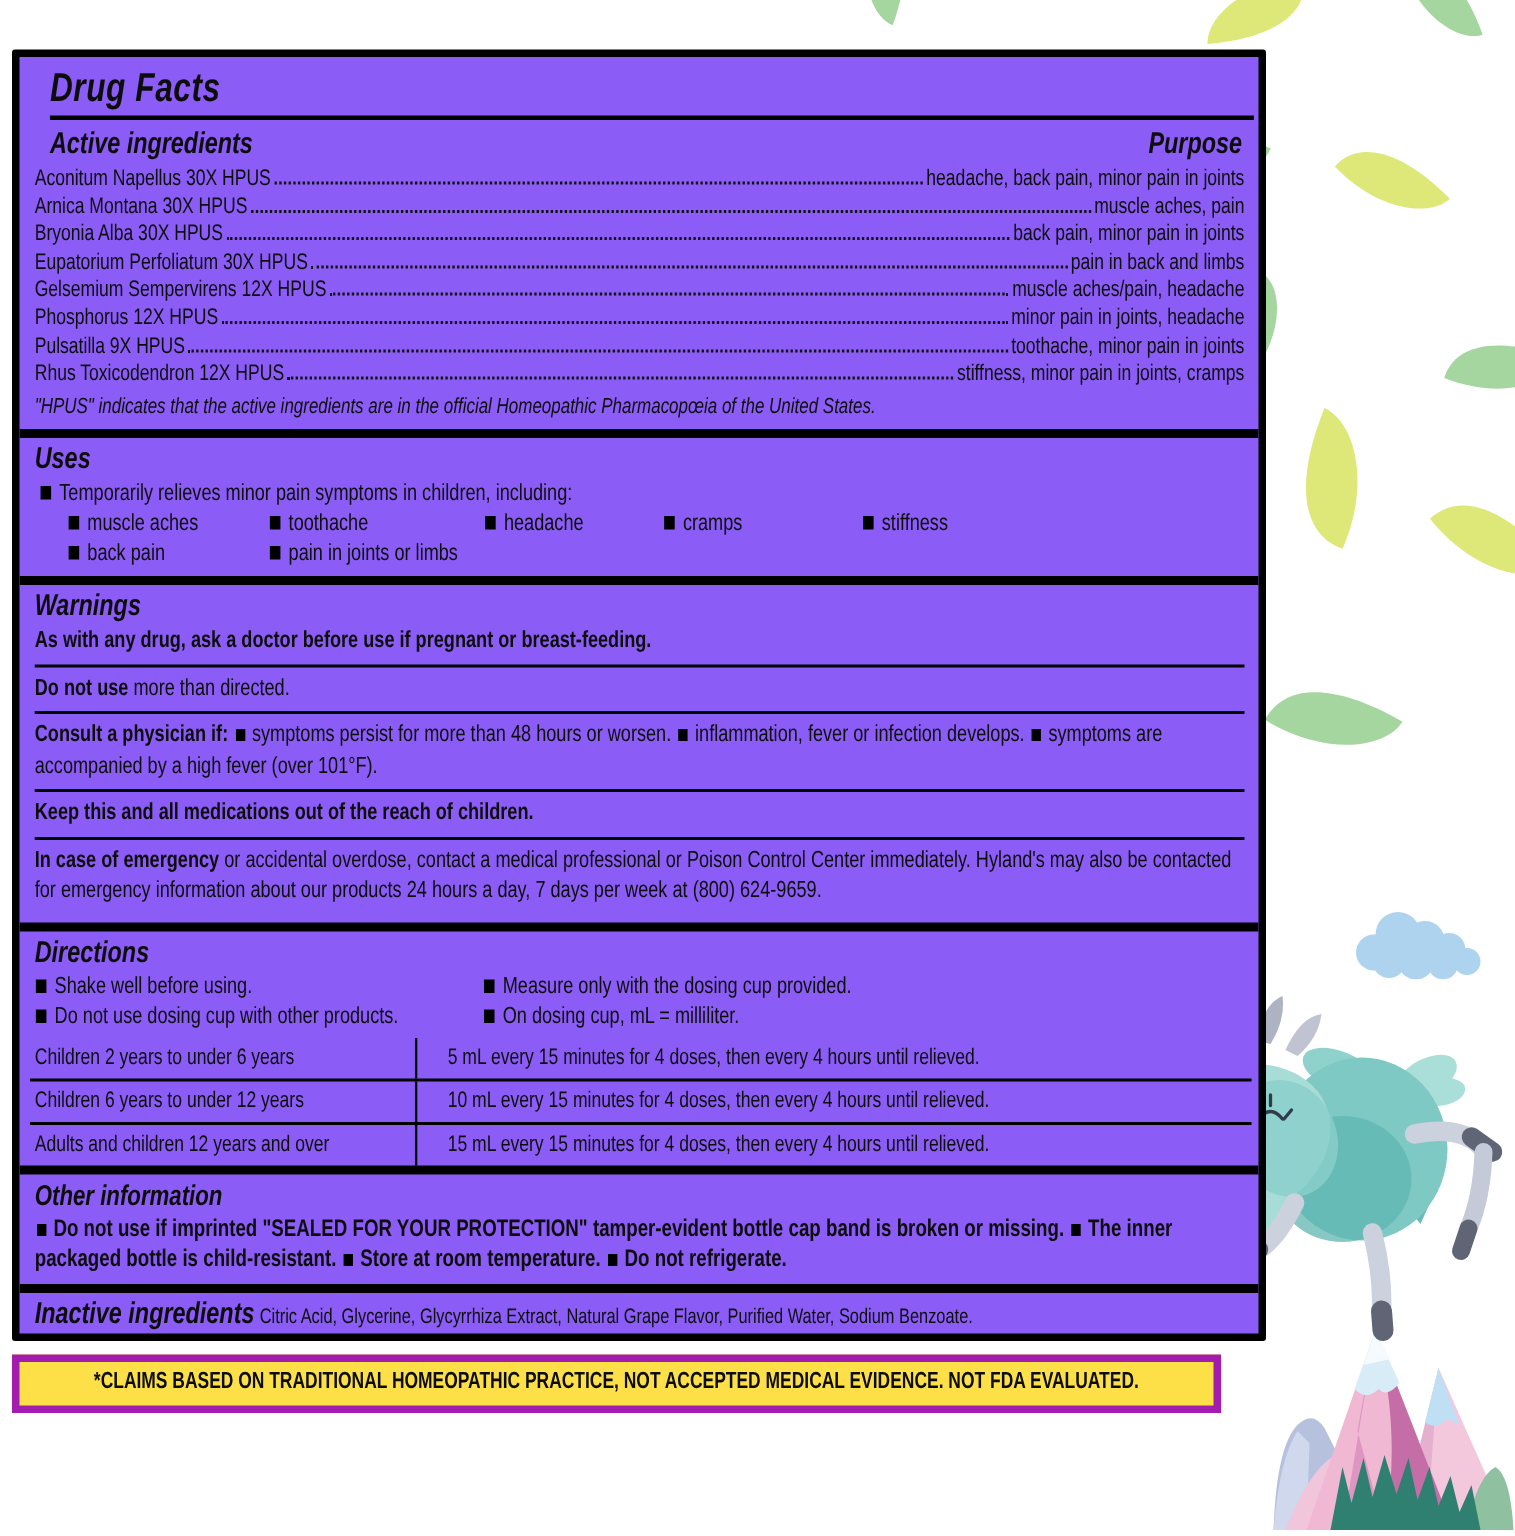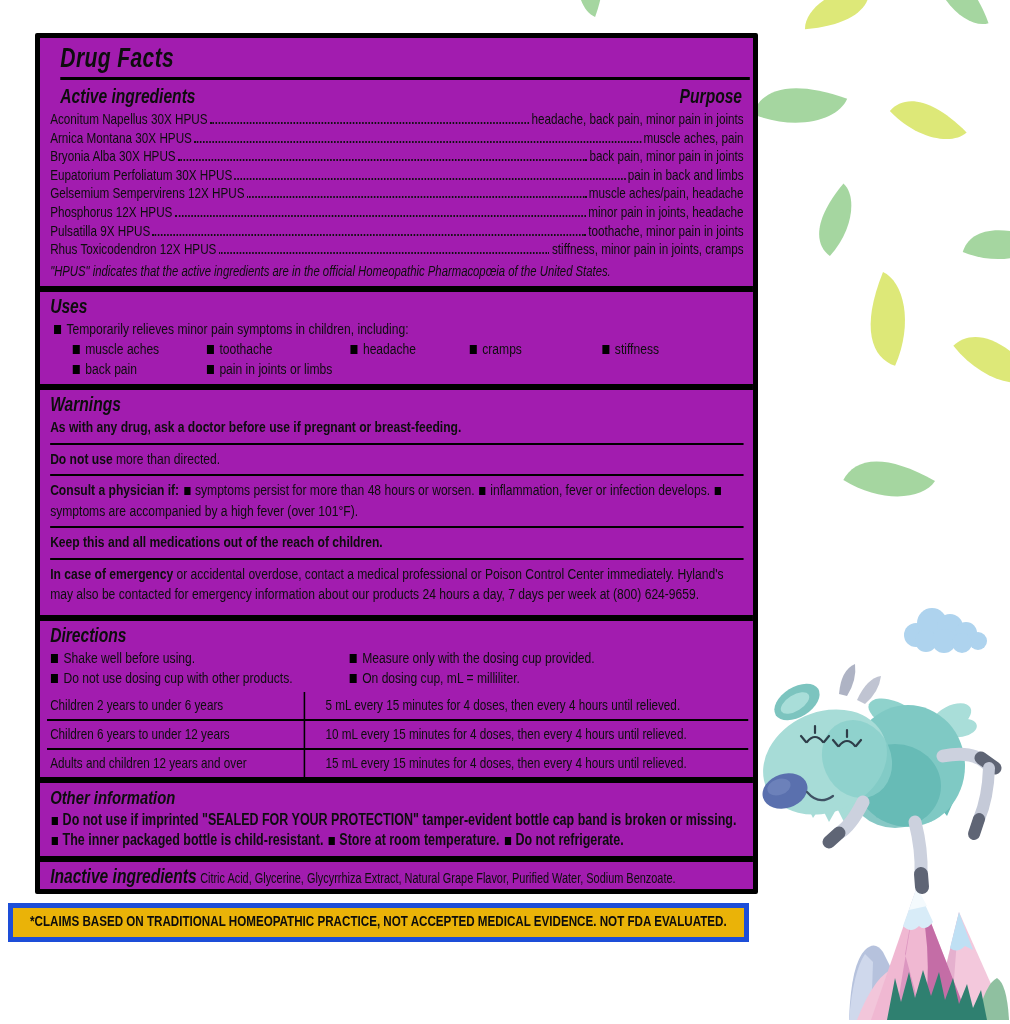--- a/index.html
+++ b/index.html
@@ -1,21 +1,21 @@
 <!DOCTYPE html>
 <html><head>
 <meta charset="utf-8">
 <style>
   html,body{margin:0;padding:0;background:#fff;}
   *{box-sizing:border-box;}
   .canvas{position:relative;width:1010px;height:1024px;overflow:hidden;background:#ffffff;
           font-family:"Liberation Sans","DejaVu Sans",sans-serif;color:#0d0d0d;}
   
-  .box{position:absolute;left:8px;top:33px;width:723px;height:861px;border:5px solid #000;
-       background:#a21caf;overflow:hidden;border-radius:2px;margin-left:27px;}
+  .box{position:absolute;left:8px;top:33px;width:836px;height:861px;border:5px solid #000;
+       background:#8b5cf6;overflow:hidden;border-radius:2px;}
   .cnd{width:128.2%;transform:scaleX(0.78);transform-origin:0 0;}
   .cnd2{width:133.3%;transform:scaleX(0.75);transform-origin:0 0;}
   .ttl{font-size:27px;font-weight:bold;font-style:italic;padding:5px 10px 3px 26px;letter-spacing:.5px;}
   .trule{height:3px;background:#000;margin:0 4px 0 26px;}
   .sec{border-top:6px solid #000;padding:2px 12px 5px 13px;}
   .sec.first{border-top:none;padding-top:3px;}
   .h1{font-size:20px;font-weight:bold;font-style:italic;line-height:25px;}
   .aihead{display:flex;justify-content:space-between;align-items:baseline;padding:1px 2px 1px 13px;}
   .airow{display:flex;align-items:baseline;font-size:15px;line-height:18.6px;}
   .airow .nm{white-space:nowrap;}
@@ -31,22 +31,22 @@
   .wsub{border-top:2px solid #000;padding:4px 0 5px;}
   .w0{padding-bottom:5px;}
   .dirgrid{display:grid;grid-template-columns:383px 1fr;margin-left:5px;font-size:15.5px;line-height:20.5px;}
   .doserow{display:flex;border-top:2px solid #000;}
   .doserow.firstrow{border-top:none;}
   .dosegrp{width:329px;padding:4.5px 6px 4.5px 4px;font-size:15px;line-height:18px;}
   .doseval{flex:1;border-left:2.5px solid #000;padding:4.5px 4px 4.5px 26px;font-size:15px;line-height:18px;}
   .oi{font-size:16px;line-height:20.5px;font-weight:bold;}
   .inact{font-size:14px;line-height:19px;}
   
-  .claims{position:absolute;left:8px;top:903px;width:741px;height:39px;border:5px solid #1d4ed8;
-          background:#eab308;overflow:hidden;}
+  .claims{position:absolute;left:8px;top:903px;width:806px;height:39px;border:5px solid #a21caf;
+          background:#fde047;overflow:hidden;}
   .claims .inner{padding:4px 4px;text-align:center;font-size:15.5px;font-weight:bold;white-space:nowrap;}
   
   .leaf{position:absolute;line-height:0;}
   .art{position:absolute;line-height:0;}
 </style>
 </head>
 <body>
 
 <div class="canvas">
 

